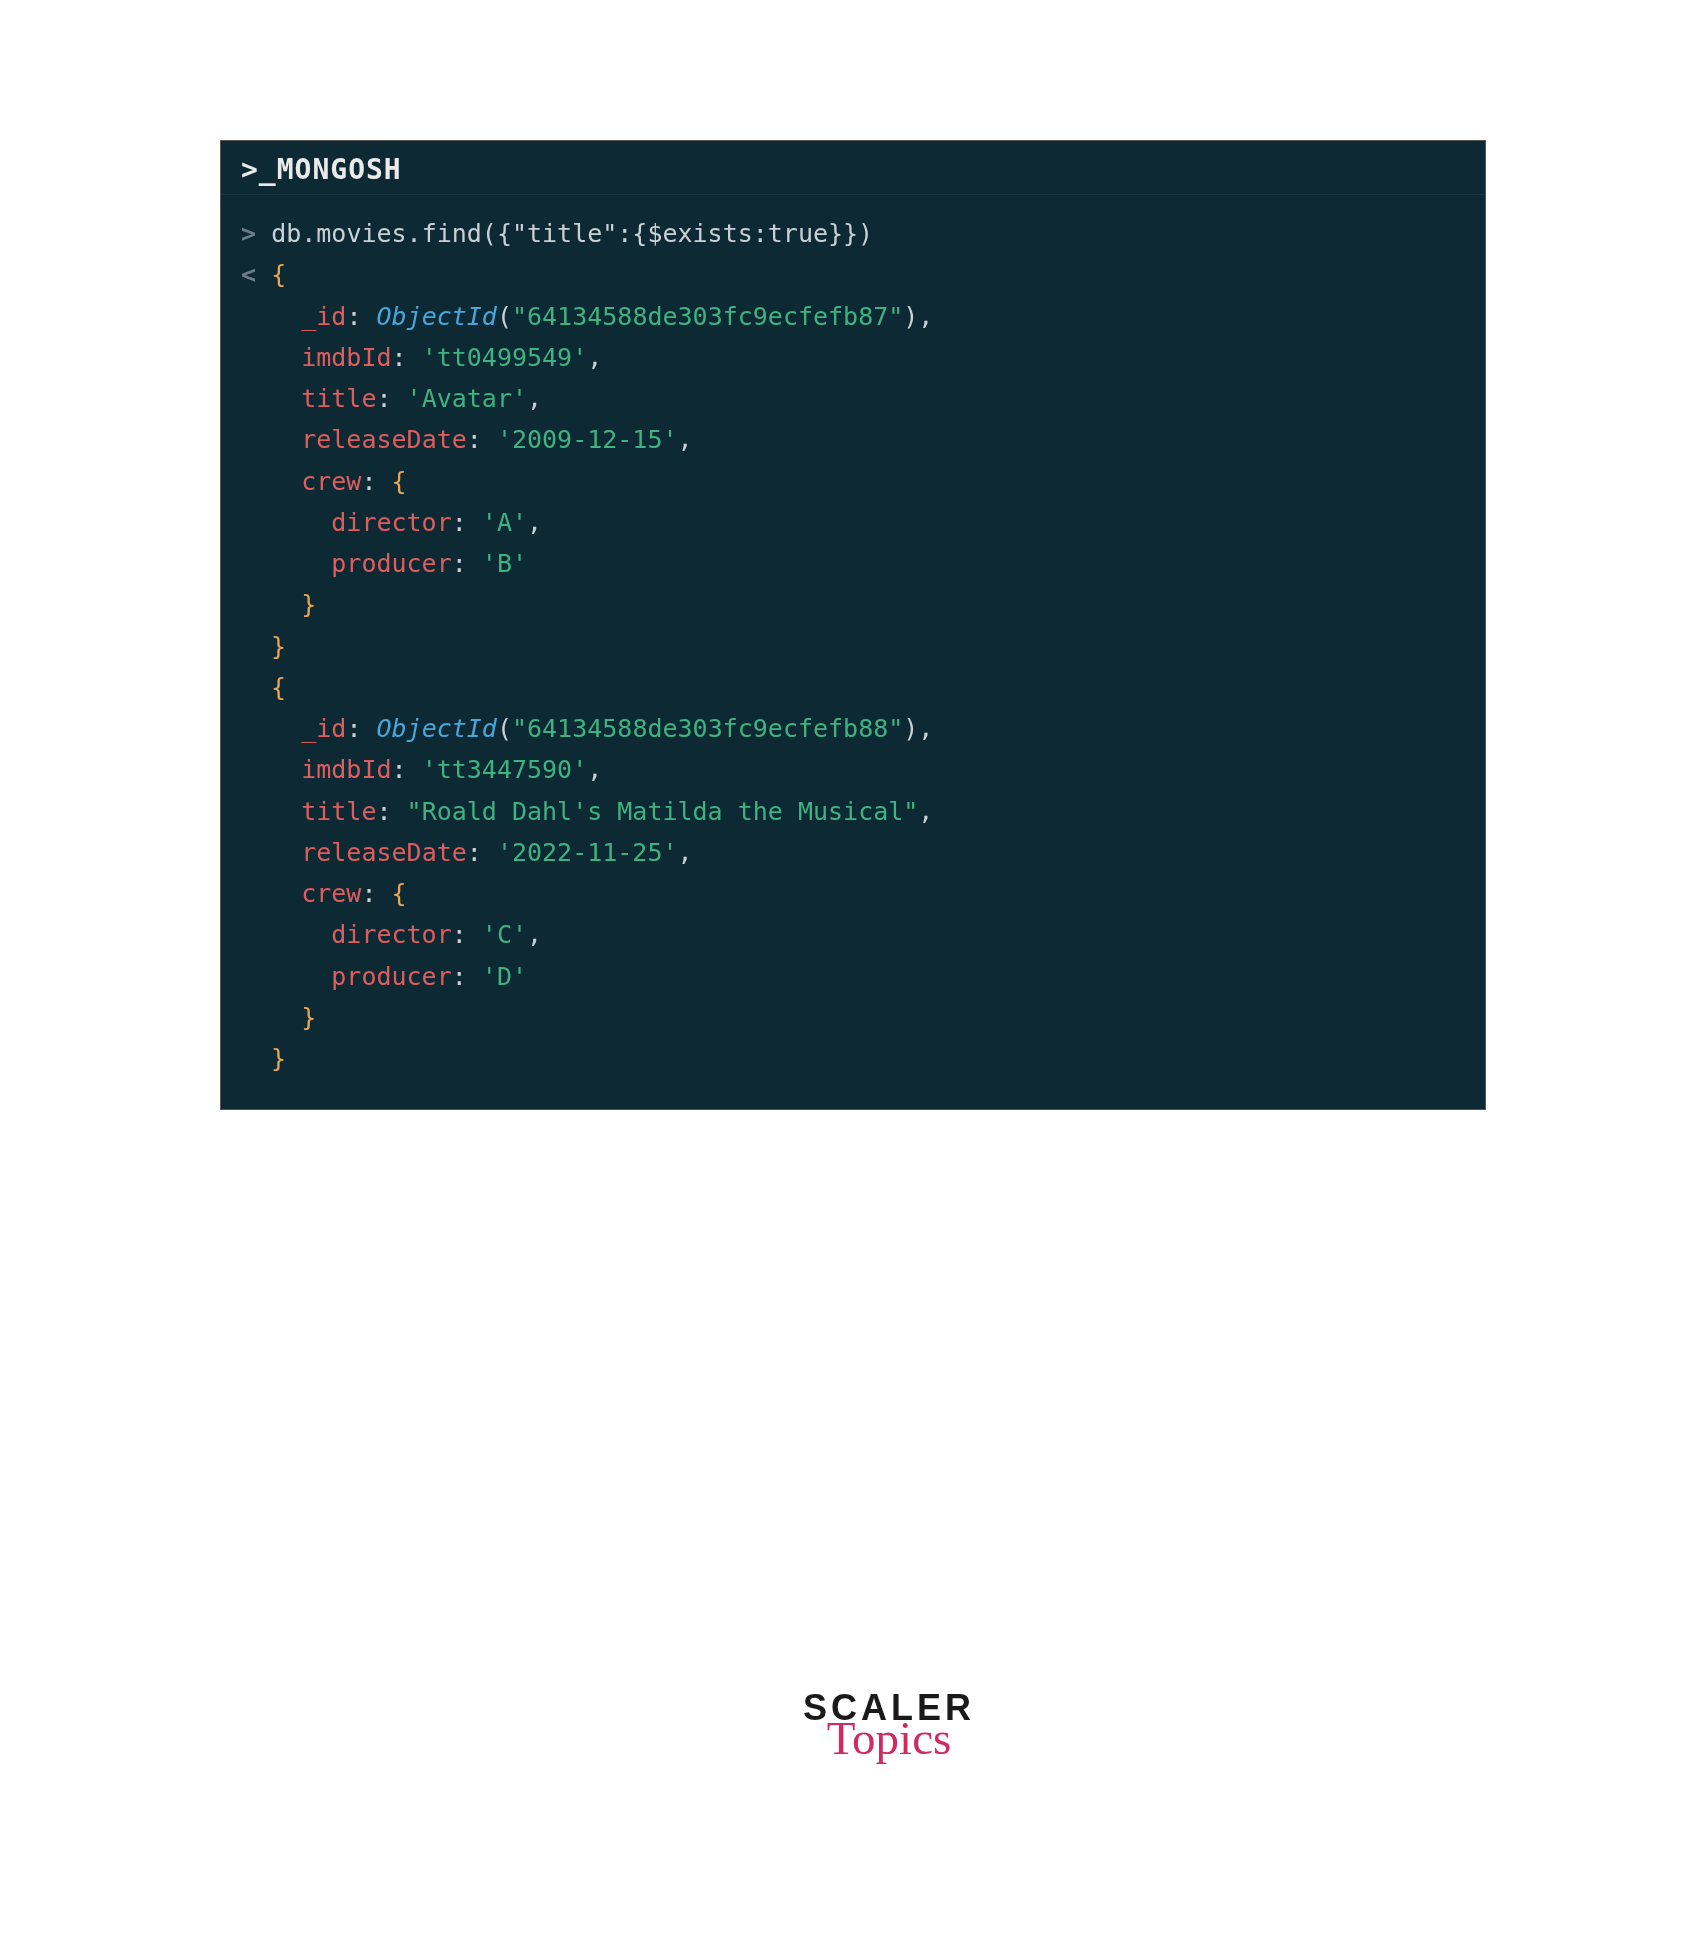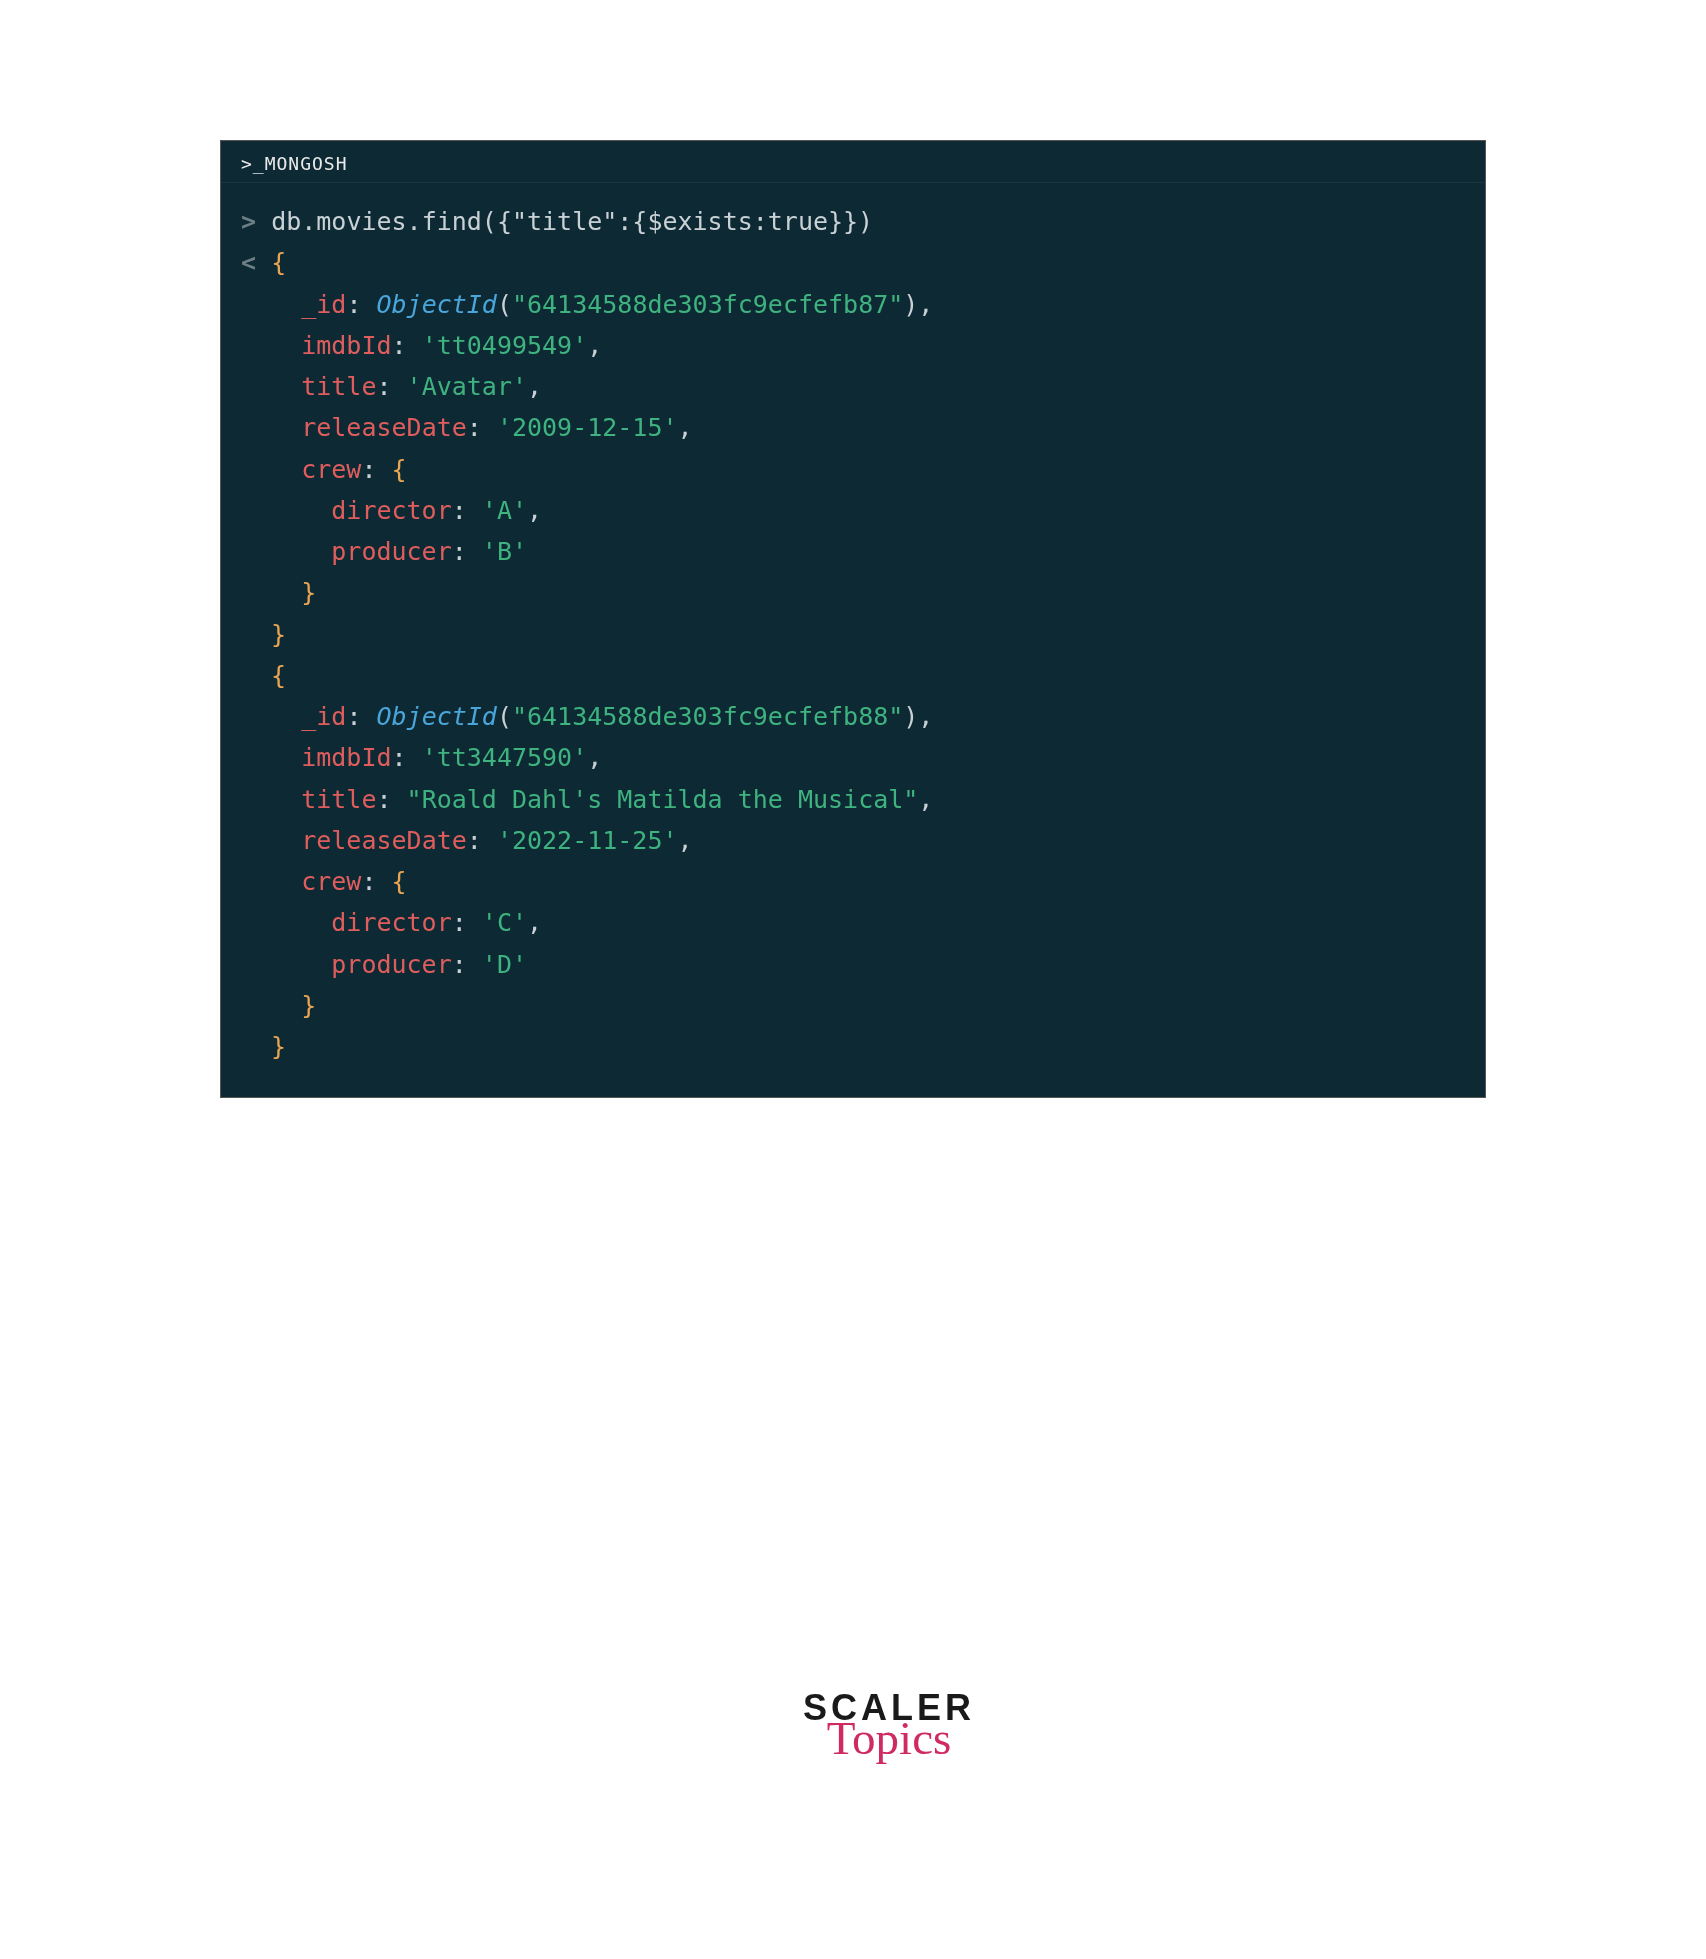--- a/index.html
+++ b/index.html
@@ -13,23 +13,23 @@
     }
     .terminal {
       background: #0d2a34;
       width: 100%;
       border: 1px solid #555;
     }
     .title-bar {
       padding: 12px 20px 8px 20px;
       border-bottom: 1px solid #1a3540;
       color: #eaeaea;
-      font-weight: 400;
+      font-weight: 700;
       letter-spacing: 1px;
-      font-size: 18px;
+      font-size: 28px;
     }
     .code-area {
       padding: 18px 20px 30px 20px;
       font-size: 25px;
       line-height: 1.65;
       white-space: pre;
       font-family: 'Menlo', 'Monaco', 'Consolas', monospace;
     }
     .line { display: block; }
     .ptxt { color: #c9d1d5; }

